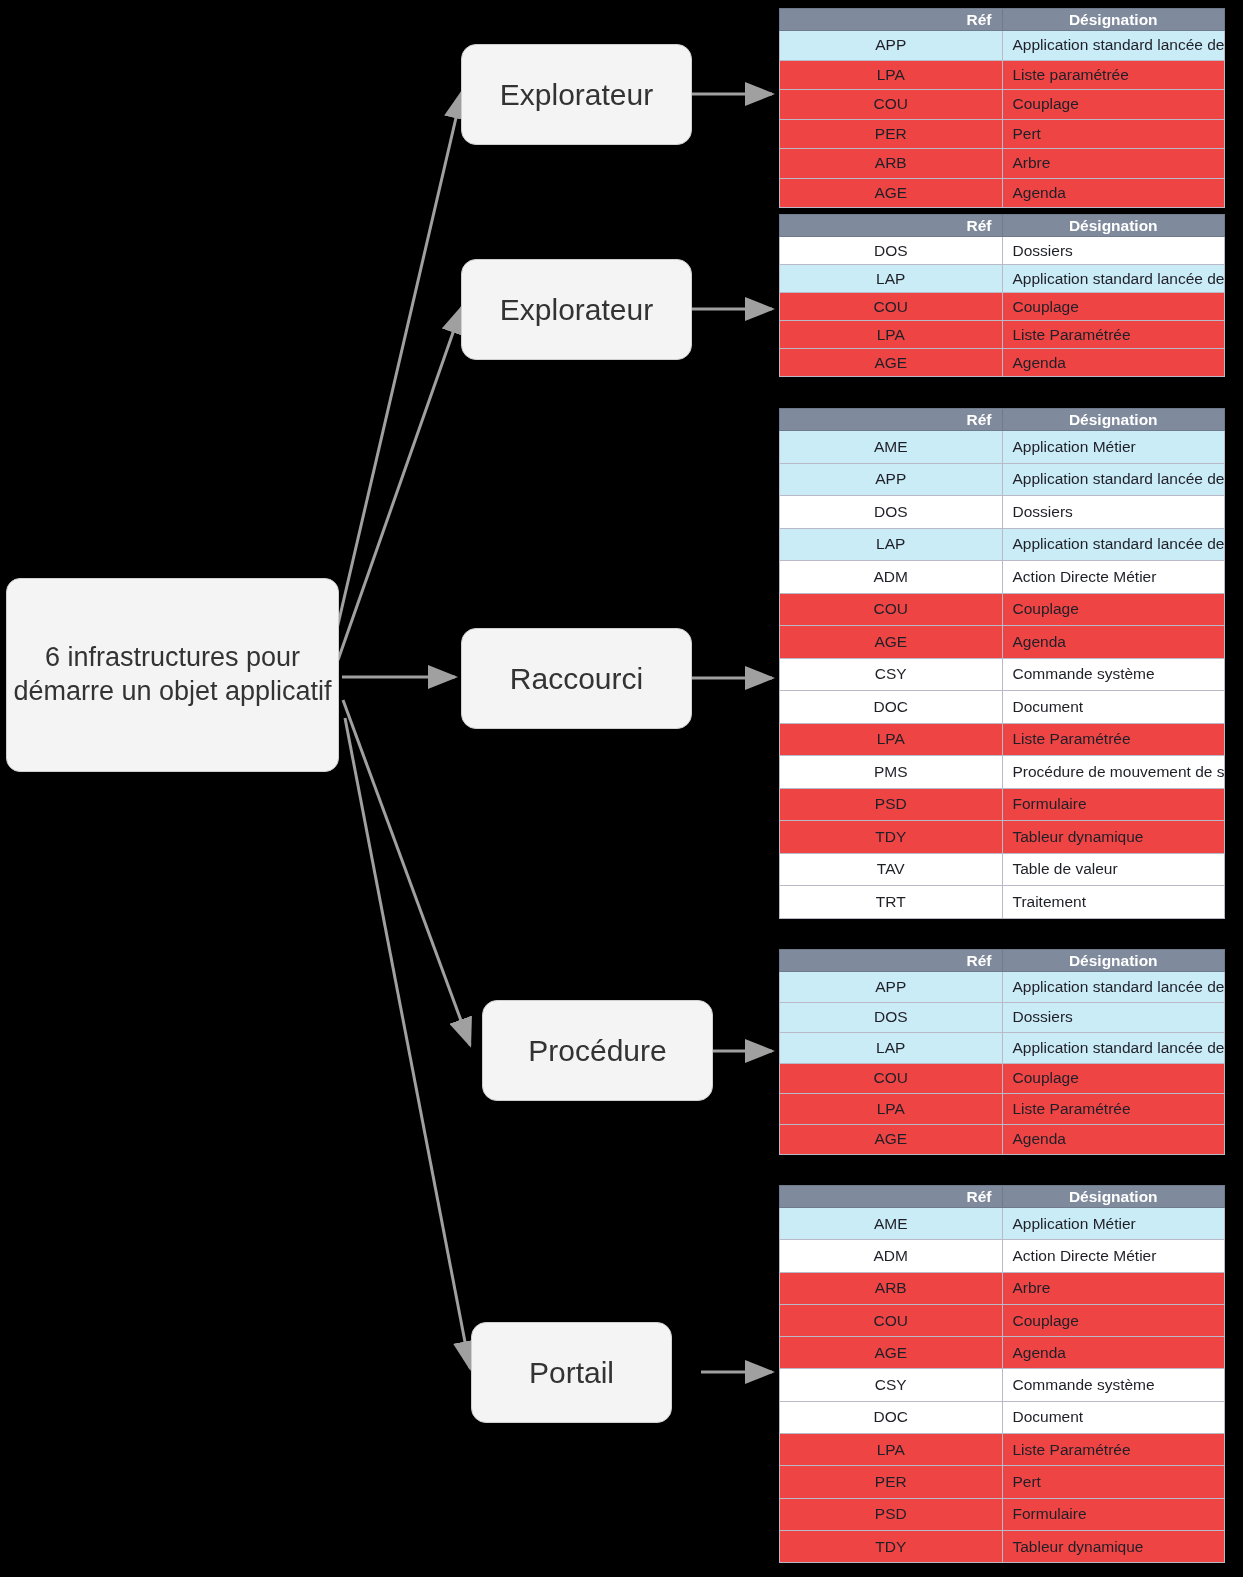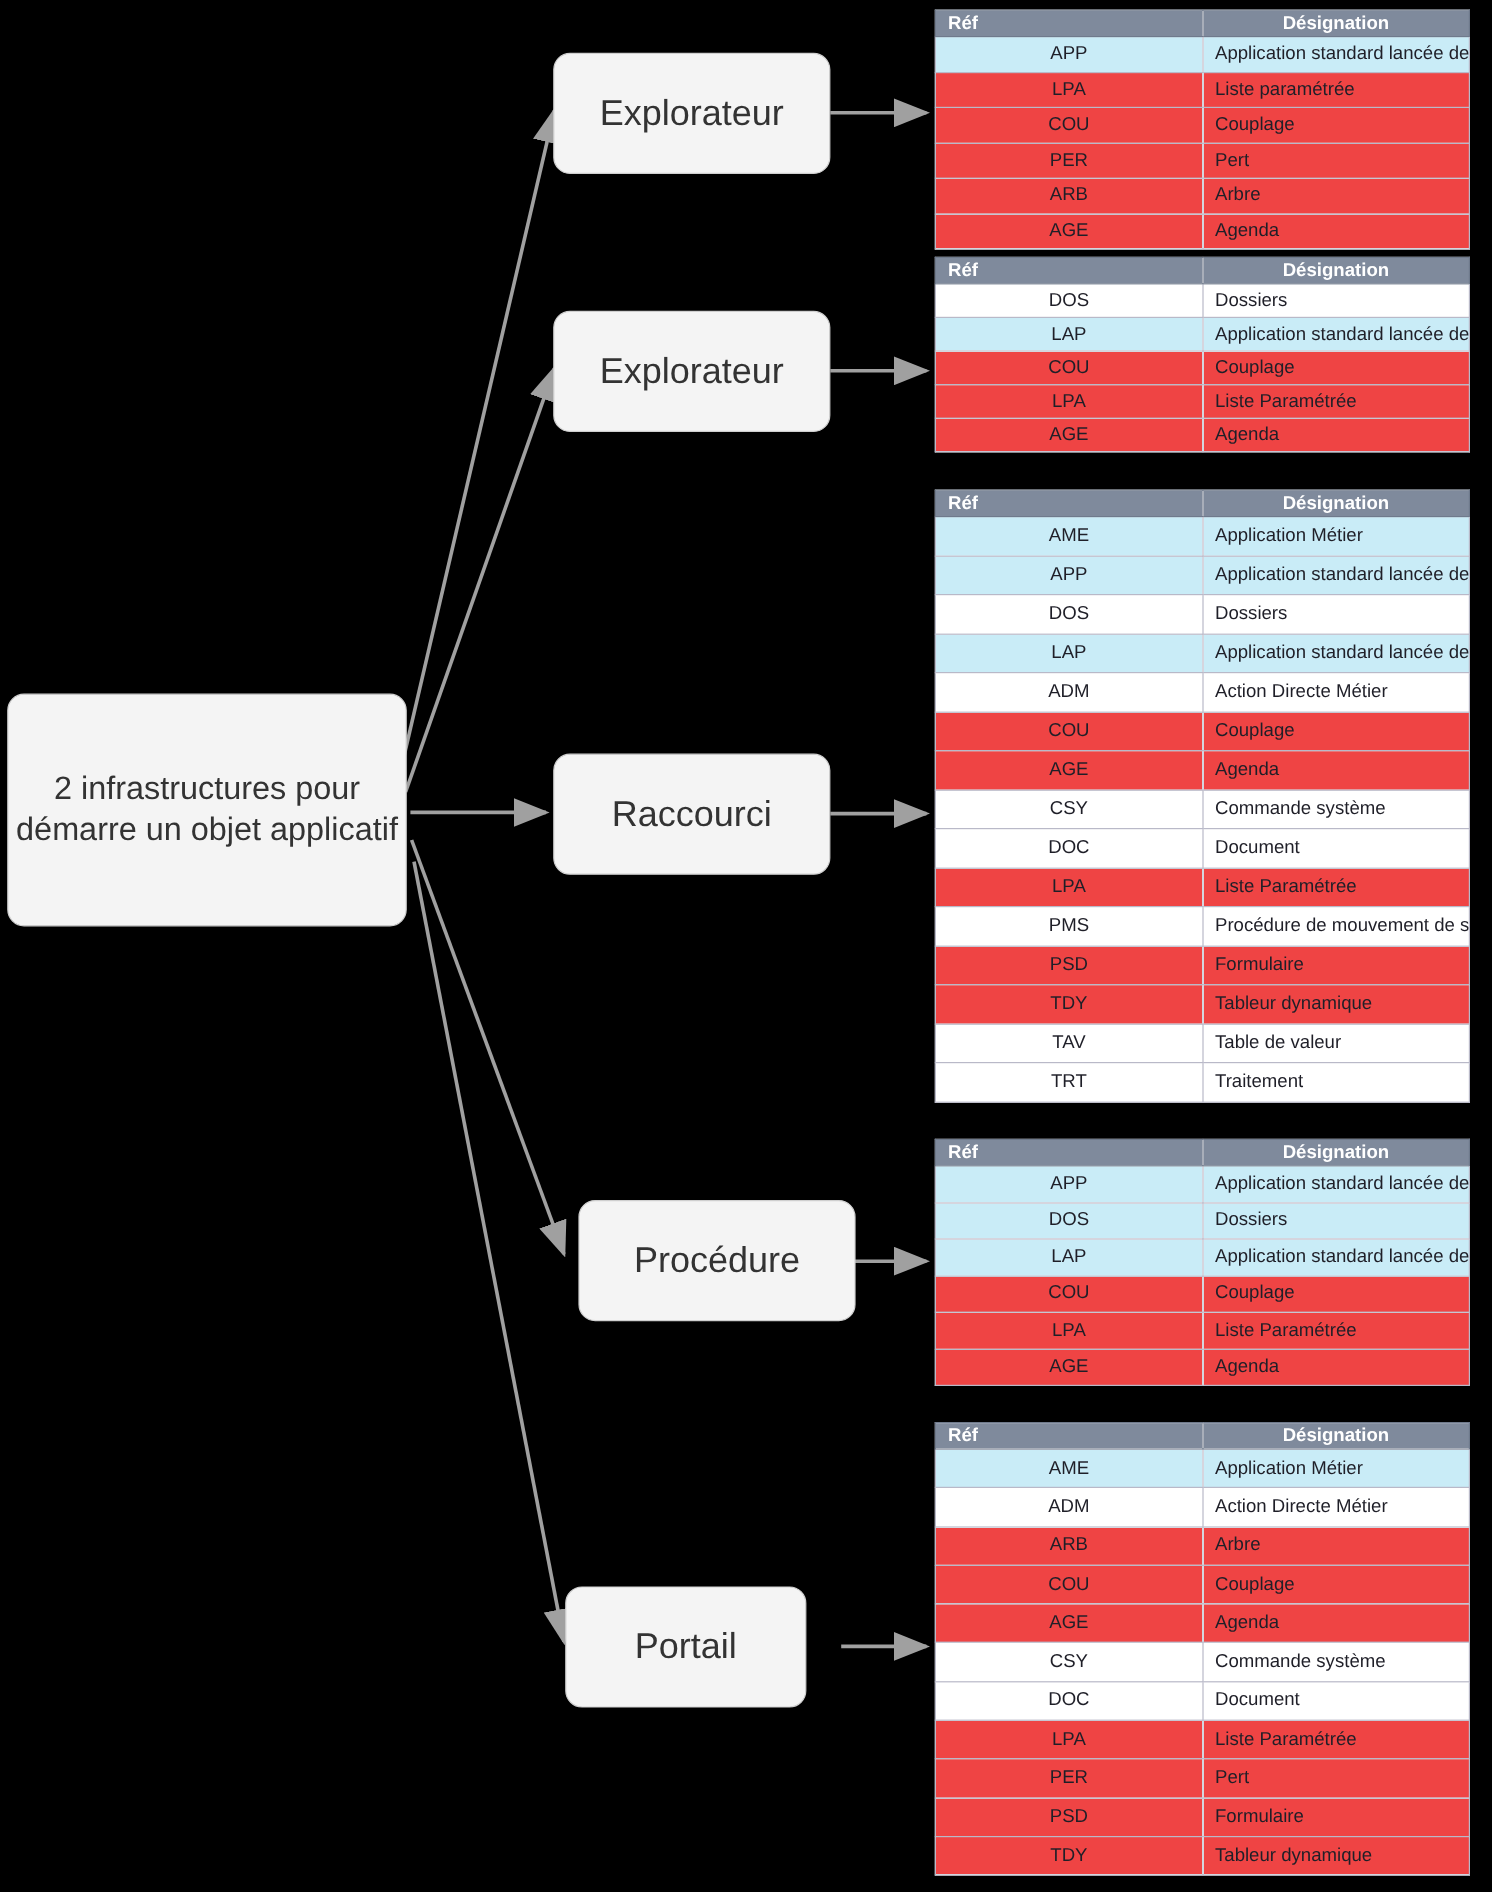--- a/index.html
+++ b/index.html
@@ -17,21 +17,21 @@
     border:1px solid #cfcfcf;
     border-radius:14px;
     display:flex;align-items:center;justify-content:center;
     text-align:center;
     color:#333;
     box-sizing:border-box;
   }
   .node-label{display:block;line-height:1.25;}
 
   .root-node{font-size:27px;}
-  .infra-node{font-size:30px;}
+  .infra-node{font-size:30px;border-radius:15px;}
 
   .tbl{
     position:absolute;
     border-collapse:collapse;
     table-layout:fixed;
     background:#fff;
     border:1px solid #8a8a8a;
     box-sizing:border-box;
   }
   .tbl td,.tbl th{
@@ -44,21 +44,21 @@
     overflow:hidden;
     color:#1f1f28;
   }
   .tbl th{
     background:#7f8a9c;
     color:#ffffff;
     font-weight:bold;
     border-color:#6f7a8c;
     height:22px;
   }
-  .tbl th.c-ref{text-align:left;}
+  .tbl th.c-ref{text-align:right;}
   .tbl th.c-des{text-align:center;}
   .tbl td.c-ref{text-align:center;width:95px;}
   .tbl td.c-des{text-align:left;}
   .row-blue  td{background:#c9ecf7;}
   .row-violet td{background:#ef4444;}
   .row-white td{background:#ffffff;}
 </style>
 </head>
 <body>
 
@@ -79,21 +79,21 @@
 
       <line x1="692" y1="94" x2="772" y2="94"></line>
       <line x1="692" y1="309" x2="772" y2="309"></line>
       <line x1="692" y1="678" x2="772" y2="678"></line>
       <line x1="701" y1="1051" x2="772" y2="1051"></line>
       <line x1="701" y1="1372" x2="772" y2="1372"></line>
     </g>
   </svg>
 
   <div class="node root-node" style="left:6px;top:578px;width:333px;height:194px;">
-    <span class="node-label">2 infrastructures pour démarre un objet applicatif</span>
+    <span class="node-label">6 infrastructures pour démarre un objet applicatif</span>
   </div>
 
   <div class="node infra-node" style="left:461px;top:44px;width:231px;height:101px;">
     <span class="node-label">Explorateur</span>
   </div>
 
   <div class="node infra-node" style="left:461px;top:259px;width:231px;height:101px;">
     <span class="node-label">Explorateur</span>
   </div>
 

